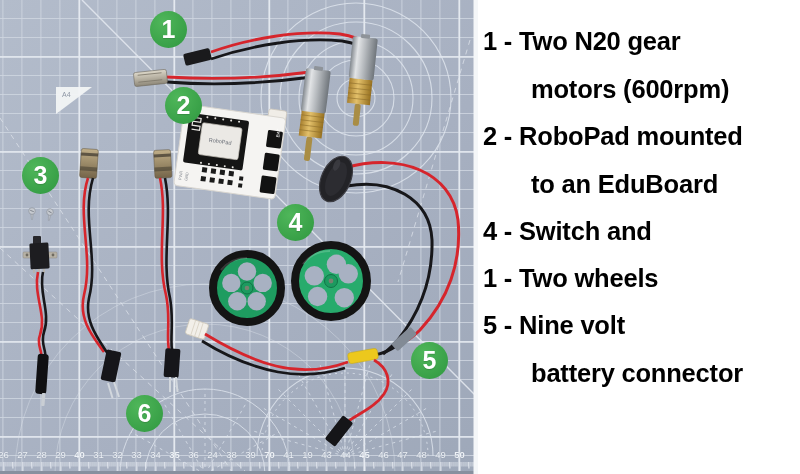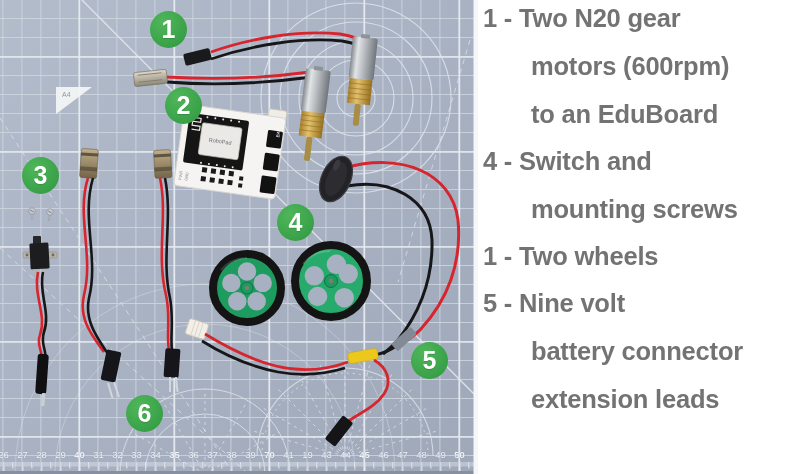--- a/index.html
+++ b/index.html
@@ -10,22 +10,22 @@
   .photo svg{position:absolute;left:0;top:0;}
   .badge{position:absolute;width:37px;height:37px;border-radius:50%;
          background:radial-gradient(circle at 35% 30%, #4fb65a, #379f46 75%);
          color:#fff;font-weight:bold;font-size:25px;line-height:37px;text-align:center;
          text-shadow:0 1px 1px rgba(0,0,0,.15);}
   .ruler-nums{position:absolute;left:-6px;top:448px;display:flex;color:#eef2f7;
               font-size:9.5px;line-height:13px;text-shadow:0 0 1px rgba(120,130,145,.6);}
   .ruler-nums span{width:19px;text-align:center;flex:0 0 19px;}
   .ruler-nums span.b{font-weight:bold;}
   
-  .panel{width:322px;background:#ffffff;box-sizing:border-box;padding:0 0 0 5px;
-         color:#737373;font-weight:bold;font-size:25.5px;line-height:36px;letter-spacing:-0.2px;}
+  .panel{width:322px;background:#ffffff;box-sizing:border-box;padding:23px 0 0 5px;
+         color:#000000;font-weight:bold;font-size:25.5px;line-height:36px;letter-spacing:-0.2px;}
   .item{margin-bottom:11px;}
   .l2{padding-left:48px;margin-top:12px;}
 </style>
 </head>
 <body>
 
 <div class="app">
 
   <div class="photo">
     <svg width="478" height="474" viewBox="0 0 478 474">
@@ -273,21 +273,21 @@
         <span>27</span>
         <span>28</span>
         <span>29</span>
         <span class="b">40</span>
         <span>31</span>
         <span>32</span>
         <span>33</span>
         <span>34</span>
         <span class="b">35</span>
         <span>36</span>
-        <span>37</span>
+        <span>24</span>
         <span>38</span>
         <span>39</span>
         <span class="b">70</span>
         <span>41</span>
         <span>19</span>
         <span>43</span>
         <span>44</span>
         <span class="b">45</span>
         <span>46</span>
         <span>47</span>
@@ -303,30 +303,29 @@
     <div class="badge" style="left:411px;top:342px;">5</div>
     <div class="badge" style="left:126px;top:395px;">6</div>
   </div>
 
   <div class="panel">
     <div class="item">
       <div>1 - Two N20 gear</div>
       <div class="l2">motors (600rpm)</div>
     </div>
     <div class="item">
+      <div>2 - RoboPad mounted</div>
       <div class="l2">to an EduBoard</div>
     </div>
     <div class="item">
       <div>4 - Switch and</div>
-      <div class="l2">mounting screws</div>
     </div>
     <div class="item">
       <div>1 - Two wheels</div>
     </div>
     <div class="item">
       <div>5 - Nine volt</div>
       <div class="l2">battery connector</div>
     </div>
     <div class="item">
-      <div class="l2">extension leads</div>
     </div>
   </div>
 </div>
 
 </body></html>

